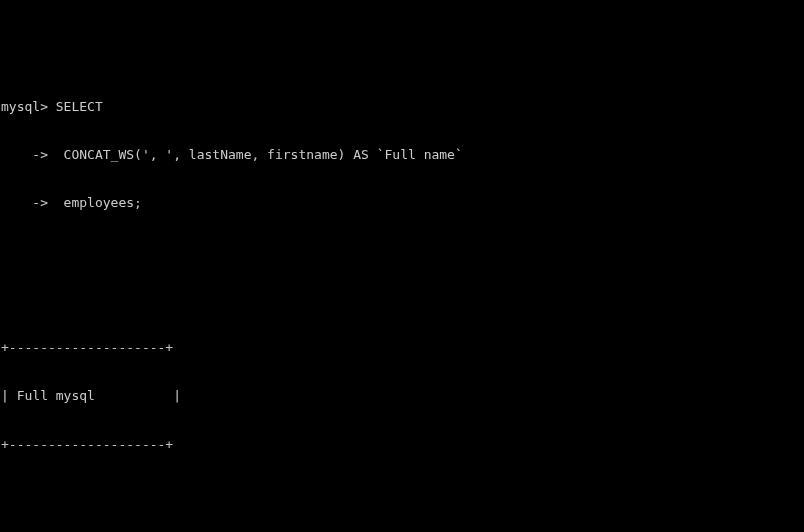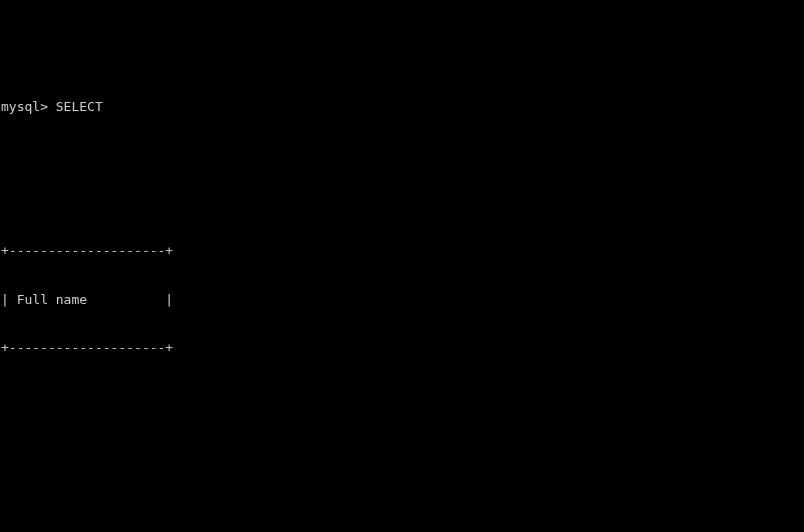--- a/index.html
+++ b/index.html
@@ -54,26 +54,28 @@
   }
 </style>
 </head>
 <body>
 
 <div id="terminal">
 
   
   <div>
     <div class="line">mysql&gt; SELECT</div>
+    <div class="line">    -&gt;  CONCAT_WS(', ', lastName, firstname) AS `Full name`</div>
+    <div class="line">    -&gt;  employees;</div>
   </div>
 
   
   <div>
     <div class="rule">+--------------------+</div>
-    <div class="cell">| Full name          |</div>
+    <div class="cell">| Full mysql          |</div>
     <div class="rule">+--------------------+</div>
     
     
   </div>
 
   
   
 
   
 </div>

